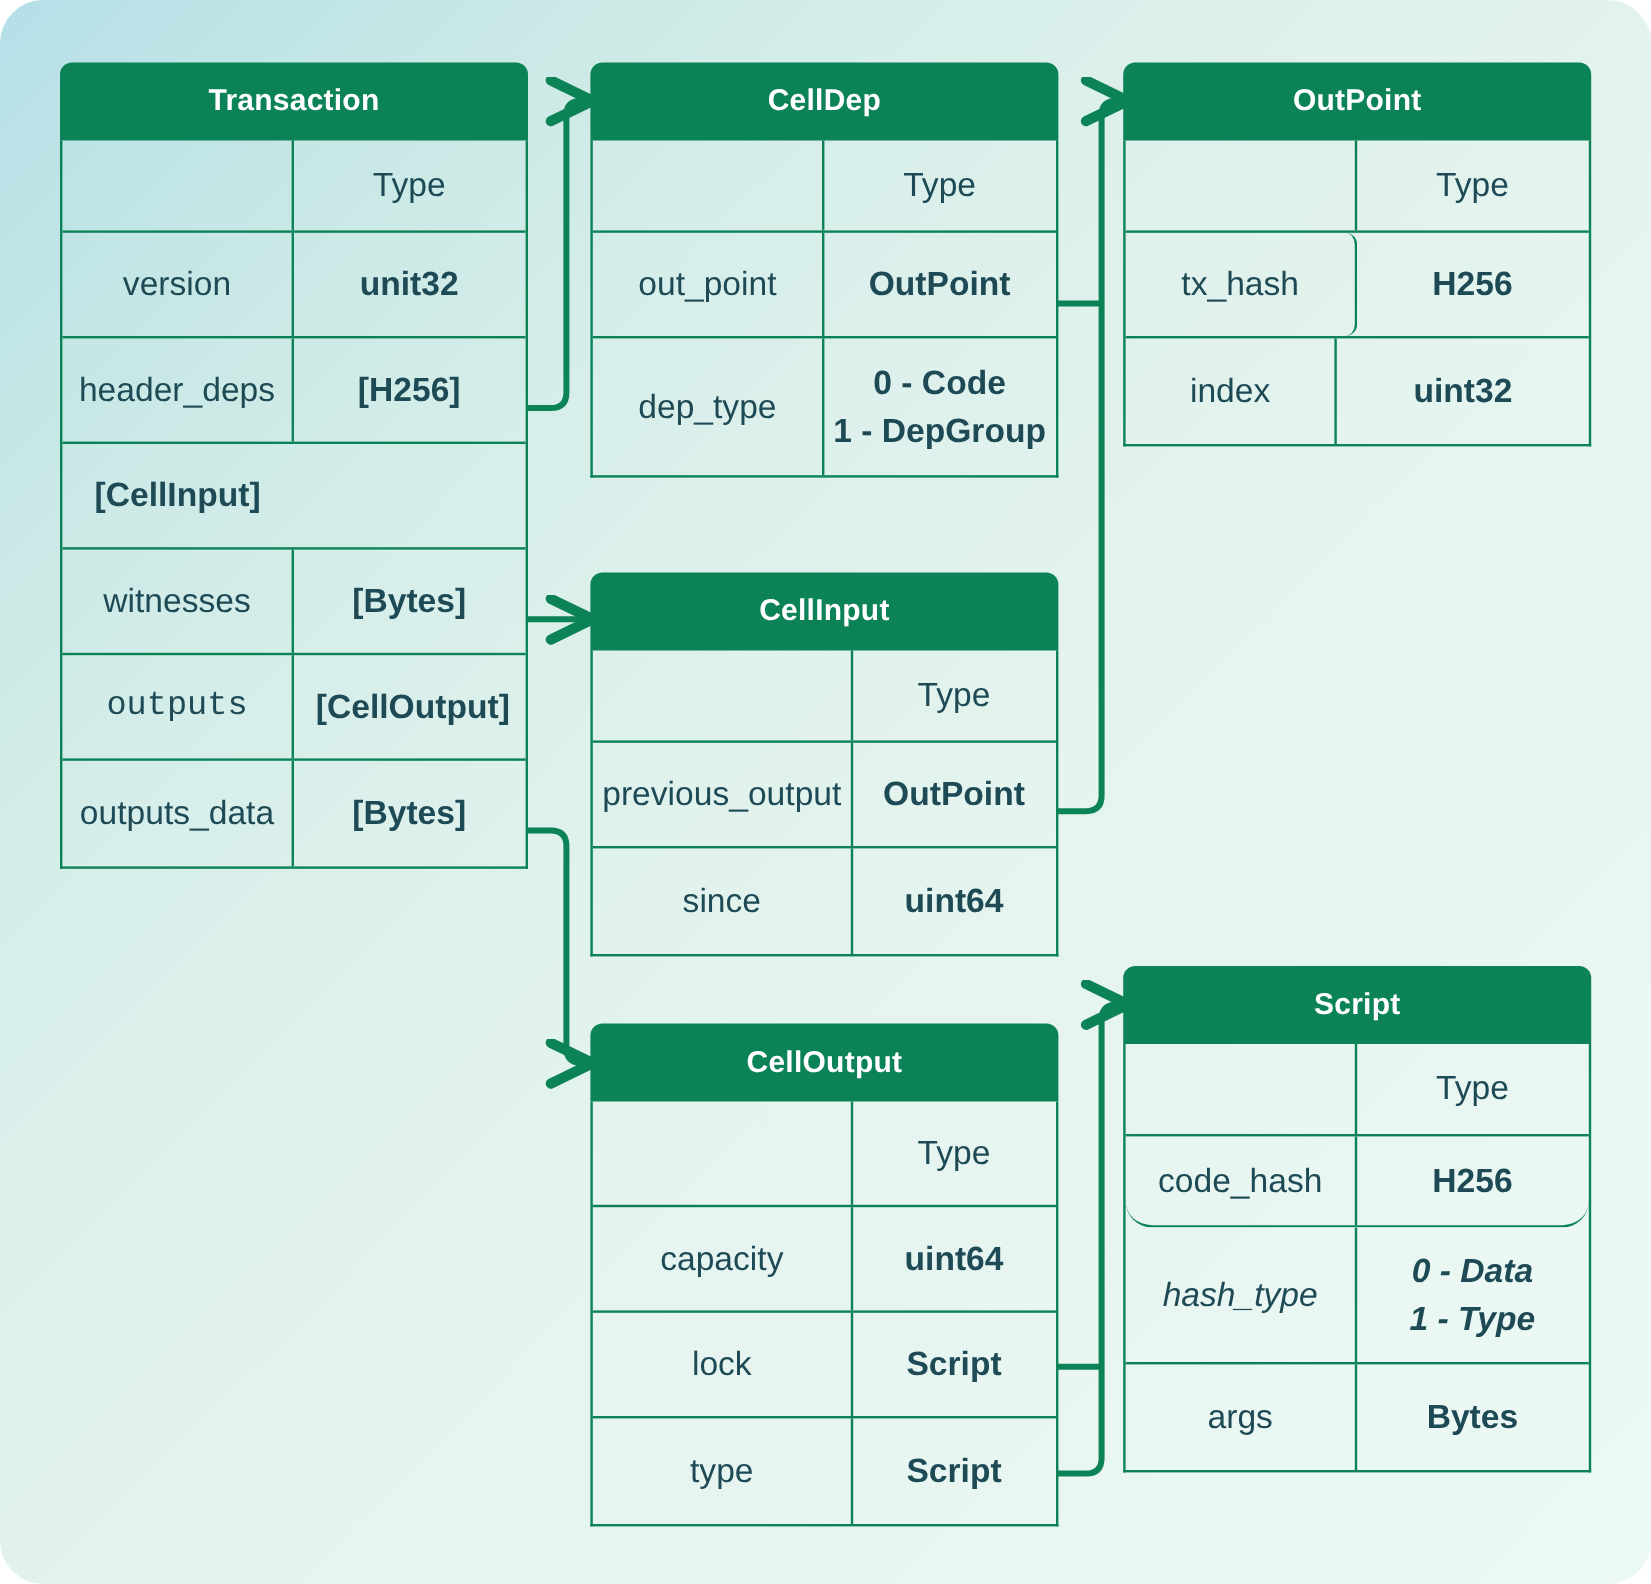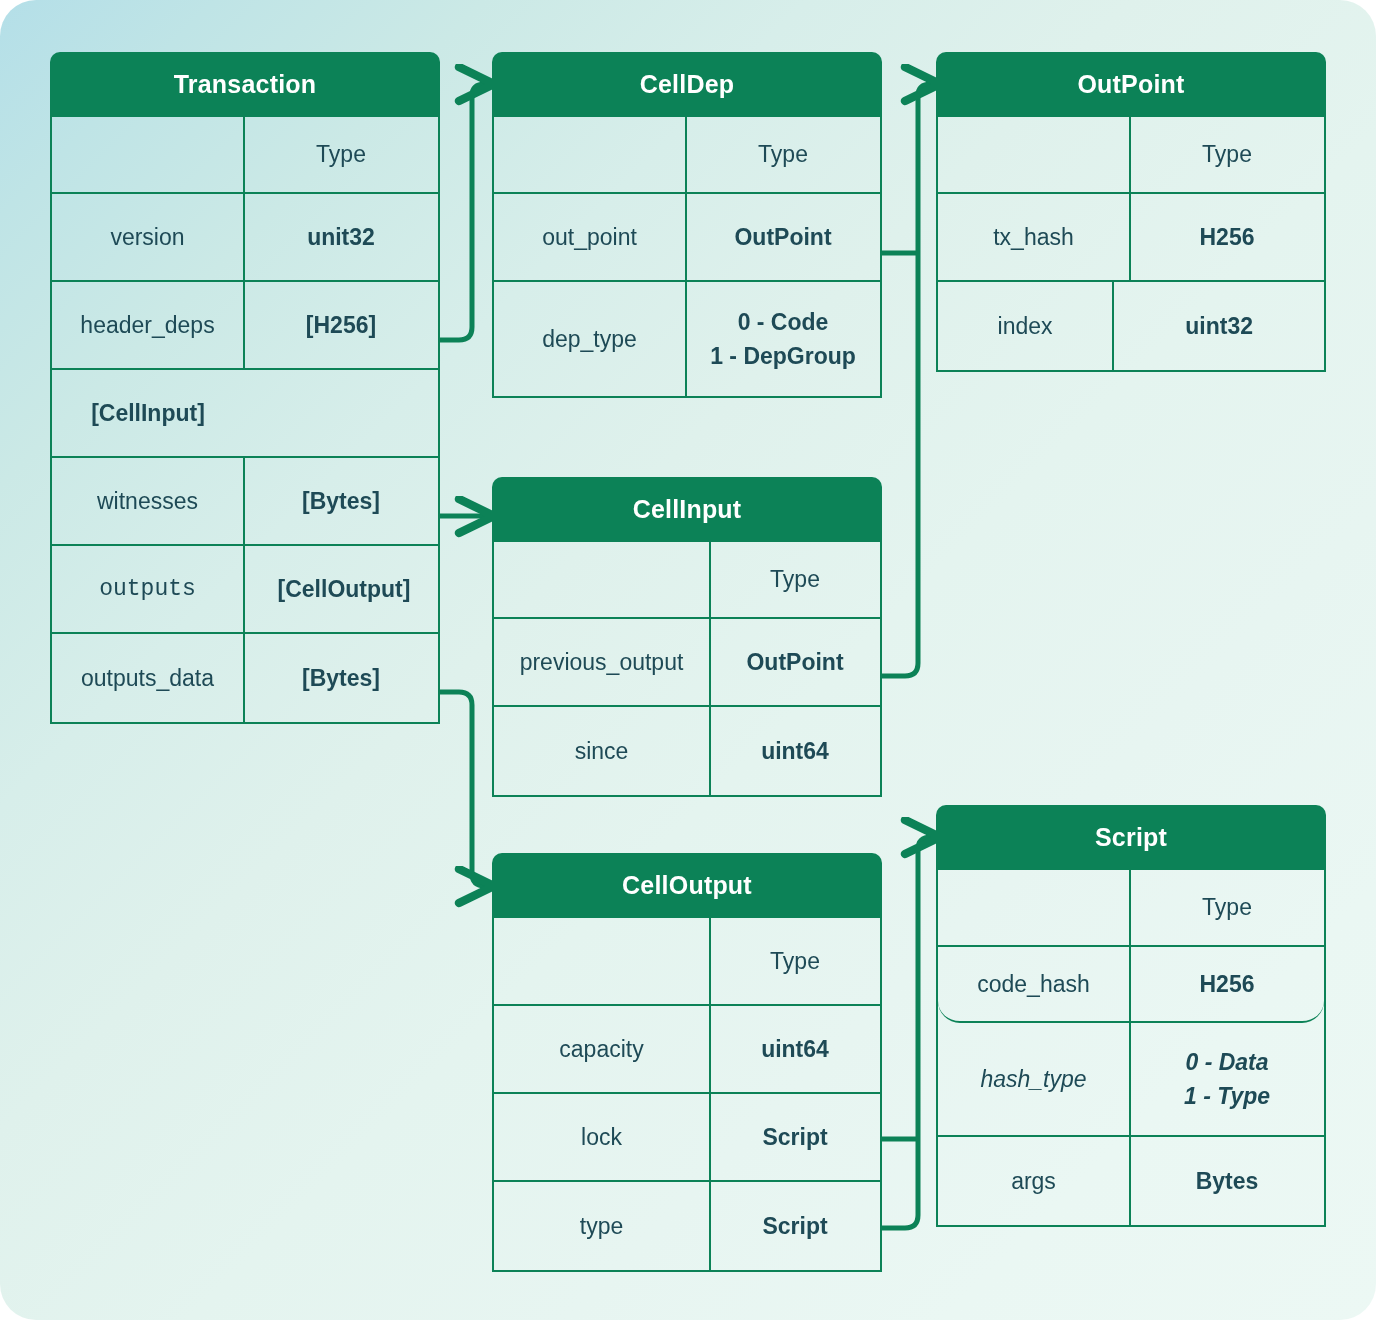--- a/index.html
+++ b/index.html
@@ -65,21 +65,21 @@
     border-bottom: 2.5px solid #0c8257;
   }
   .row.last { border-bottom: none; }
   .cell {
     box-sizing: border-box;
     display: flex;
     align-items: center;
     justify-content: center;
     text-align: center;
     color: #1e4a56;
-    font-size: 23px;
+    font-size: 28px;
     line-height: 1.22;
     padding: 2px 6px;
   }
   .cell.name {
     border-right: 2.5px solid #0c8257;
     font-weight: 400;
   }
   .cell.type {
     font-weight: 700;
   }
@@ -176,21 +176,21 @@
   </div>
 
   <div class="entity" style="left:936px; top:52px; width:390px;">
     <div class="entity-header" style="height:65px;">OutPoint</div>
     <div class="entity-body">
       <div class="row" style="height:77px;">
         <div class="cell name" style="width:193px;"></div>
         <div class="cell type plain" style="width:192px;">Type</div>
       </div>
       <div class="row" style="height:88px;">
-        <div class="cell name" style="width:193px;">tx_hash</div>
+        <div class="cell name" style="width:193px;border-radius:10px;">tx_hash</div>
         <div class="cell type" style="width:192px;">H256</div>
       </div>
       <div class="row last" style="height:88px;">
         <div class="cell name" style="width:178px;">index</div>
         <div class="cell type" style="width:212px;">uint32</div>
       </div>
     </div>
   </div>
 
   <div class="entity" style="left:492px; top:477px; width:390px;">

